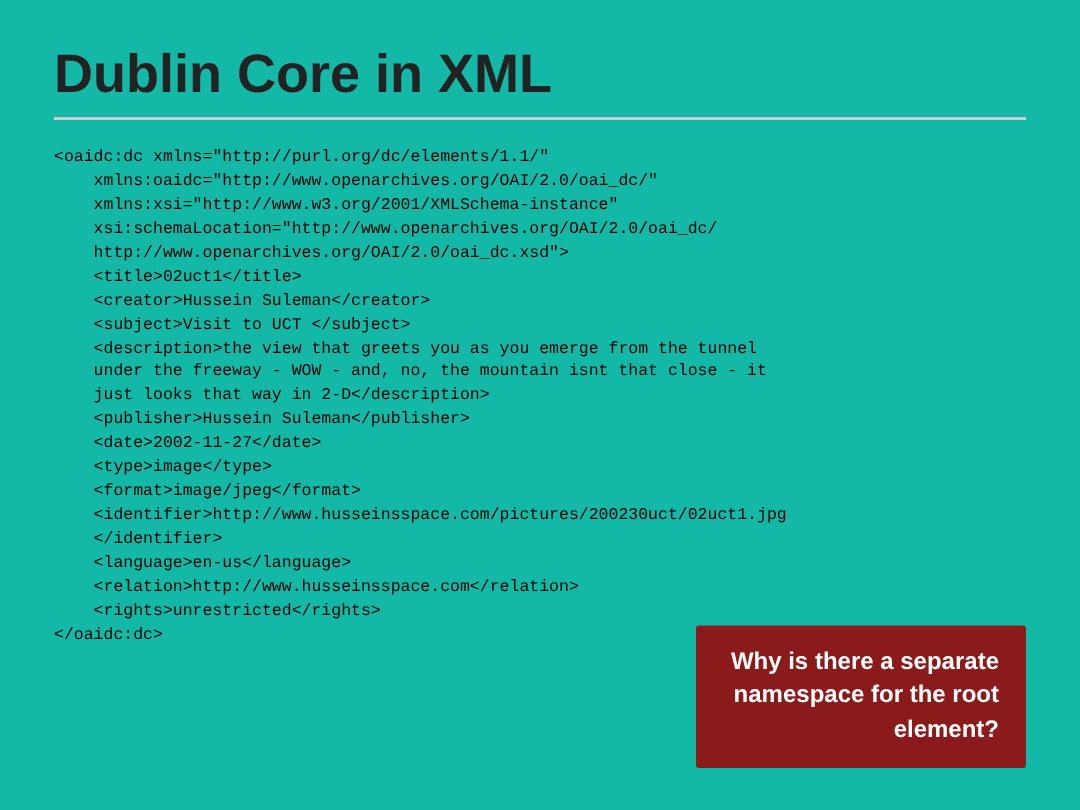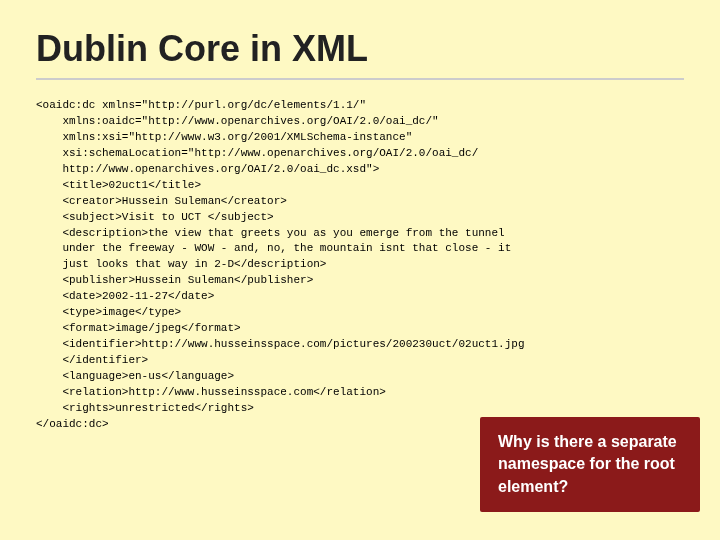--- a/index.html
+++ b/index.html
@@ -12,21 +12,21 @@
       width: 720px;
       height: 540px;
       background: #ffffff;
       font-family: Arial, Helvetica, sans-serif;
       overflow: hidden;
     }
 
     .slide {
       width: 720px;
       height: 540px;
-      background: #fef9c3;
+      background: #14b8a6;
       padding: 28px 36px 24px 36px;
       position: relative;
     }
 
     .slide-title {
       font-size: 36px;
       font-weight: bold;
       color: #222222;
       margin-bottom: 18px;
       border-bottom: 2px solid #cccccc;
@@ -38,26 +38,26 @@
       font-size: 11px;
       color: #000000;
       line-height: 1.45;
       white-space: pre;
       background: transparent;
     }
 
     .callout-box {
       position: absolute;
       bottom: 28px;
-      right: 20px;
+      right: 36px;
       background: #8B1A1A;
       color: #ffffff;
       font-size: 16px;
       font-weight: bold;
-      text-align: left;
+      text-align: right;
       padding: 14px 18px;
       width: 220px;
       line-height: 1.4;
       border-radius: 2px;
     }
   </style>
 </head>
 <body>
 
 <div class="slide">

